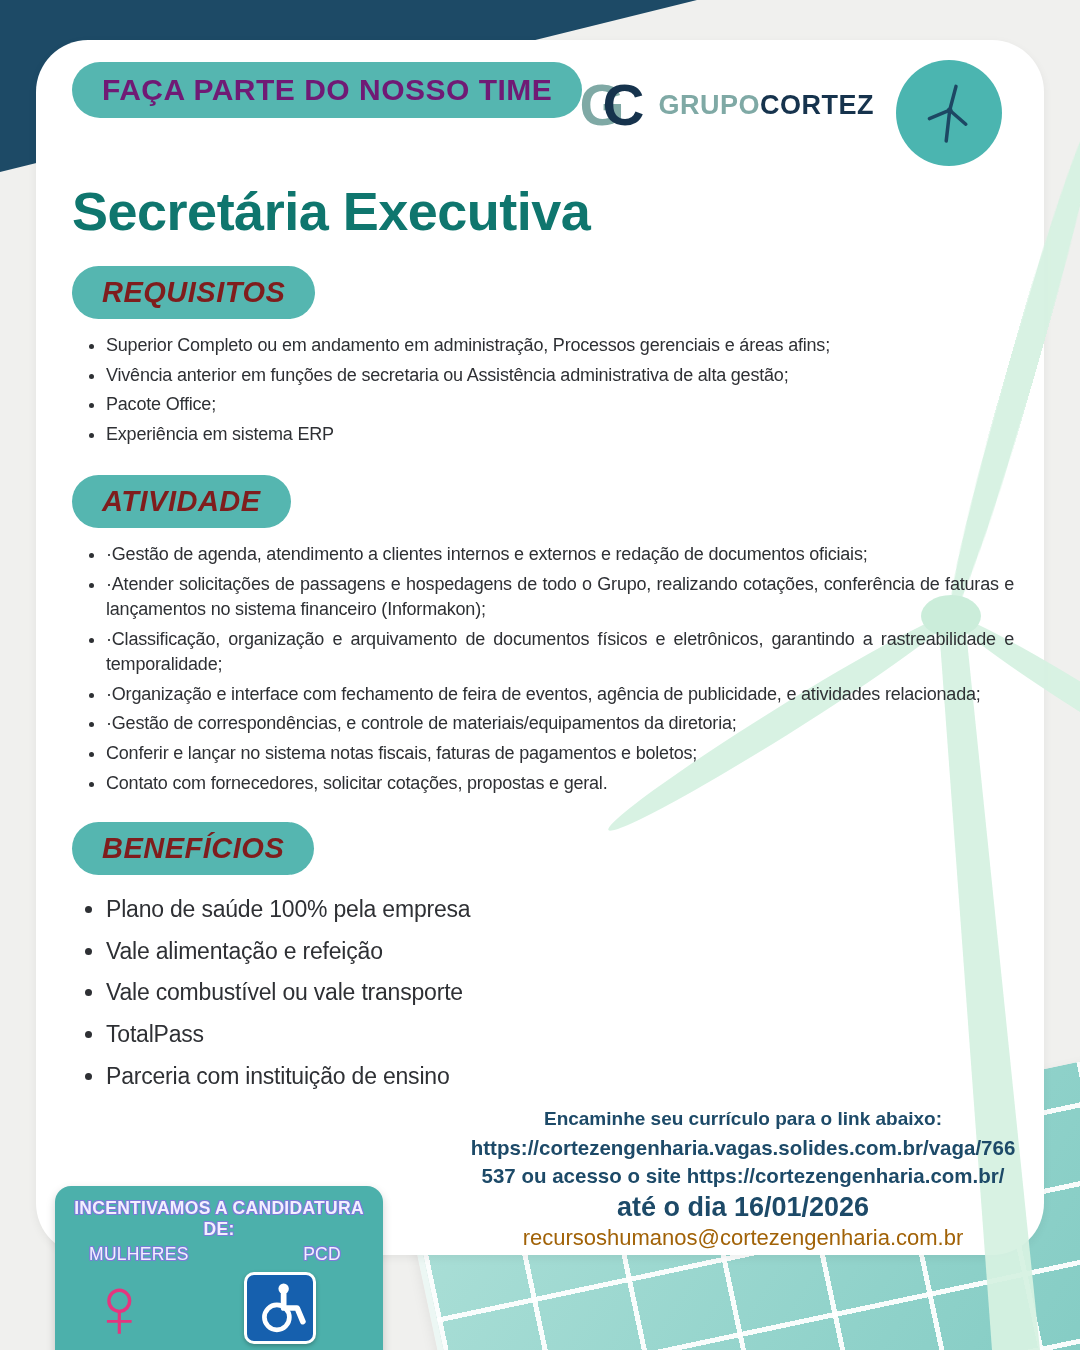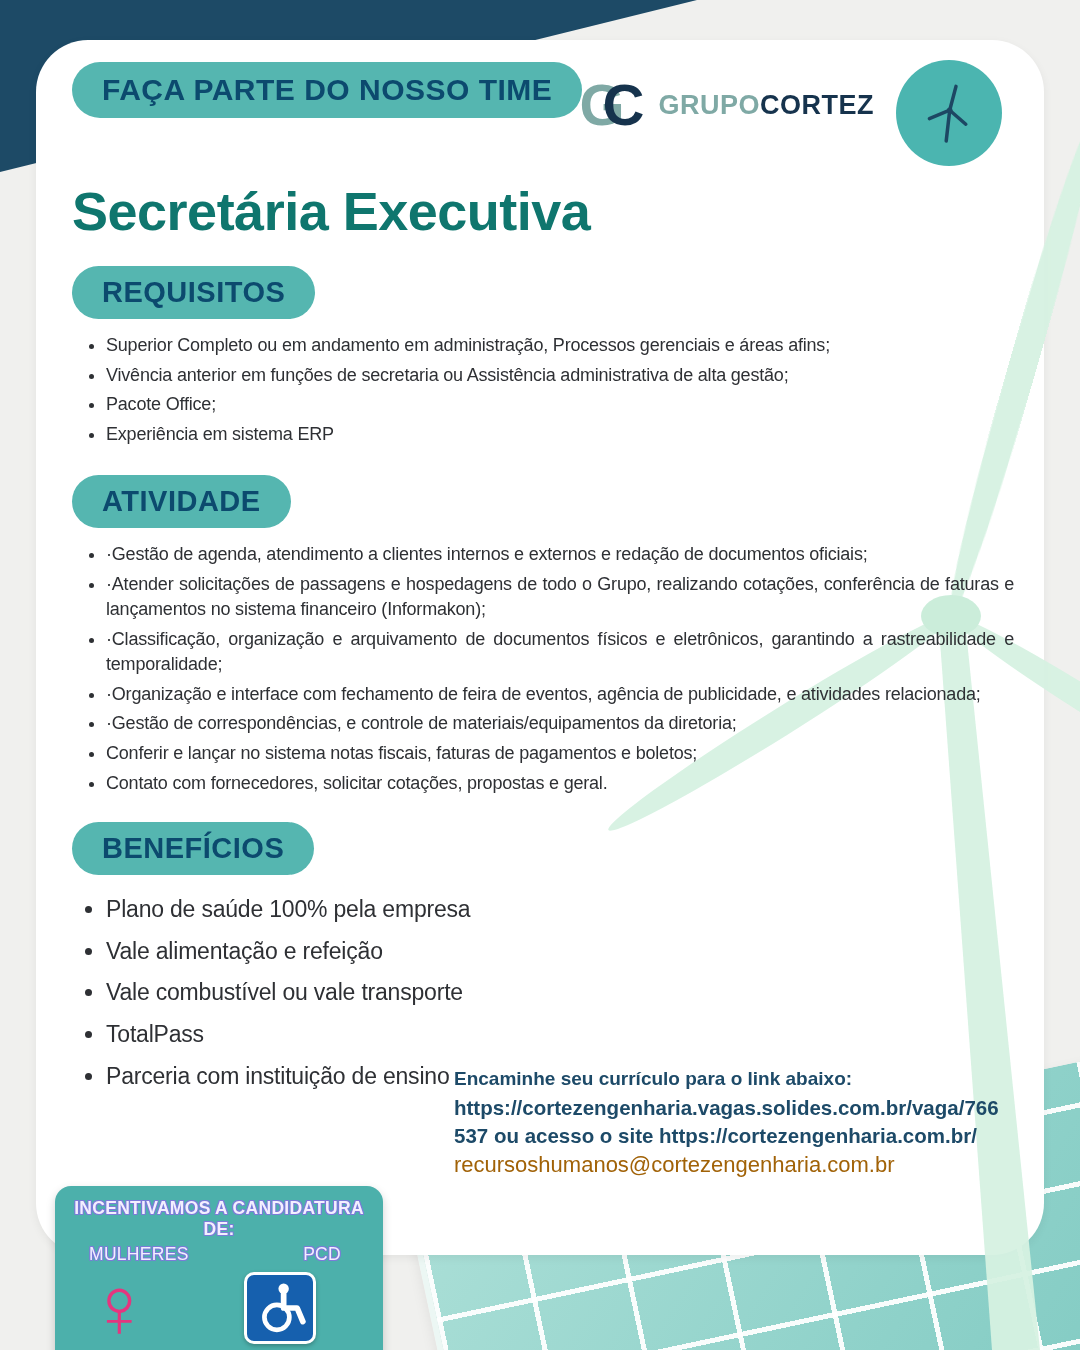--- a/index.html
+++ b/index.html
@@ -24,48 +24,48 @@
   .card-bg{position:absolute;left:36px;top:40px;width:1008px;height:1215px;background:#ffffff;
     border-radius:52px;box-shadow:0 3px 10px rgba(0,0,0,.06);}
 
   .turbine-art{position:absolute;left:0;top:0;pointer-events:none;}
 
   .card-content{position:absolute;left:36px;top:40px;width:1008px;height:1215px;
     box-sizing:border-box;padding:20px 30px 0 36px;}
 
   
   .header-row{position:relative;height:116px;}
-  .badge-pill{display:inline-block;background:#55b6b0;color:#0c4a6e;font-weight:bold;
+  .badge-pill{display:inline-block;background:#55b6b0;color:#701a75;font-weight:bold;
     font-size:30px;letter-spacing:.5px;padding:11px 30px;border-radius:30px;margin-top:2px;}
   .brand{position:absolute;right:140px;top:16px;display:flex;align-items:center;}
   .monogram{font-weight:bold;font-size:58px;line-height:1;}
   .mono-g{color:#7fa9a5;}
   .mono-c{color:#16334d;margin-left:-22px;}
   .brand-text{font-size:27px;letter-spacing:.5px;margin-left:14px;font-weight:bold;}
   .brand-grupo{color:#7fa9a5;}
   .brand-cortez{color:#16334d;}
   .turbine-badge{position:absolute;right:12px;top:0px;width:106px;height:106px;border-radius:50%;
     background:#4bb5b0;display:flex;align-items:center;justify-content:center;}
 
   .job-title{color:#0f766e;font-size:54px;font-weight:bold;letter-spacing:-.5px;margin:4px 0 0 0;}
 
   
-  .section-pill{display:inline-block;background:#55b6b0;color:#0c4a6e;font-weight:bold;
-    font-size:29px;letter-spacing:.5px;padding:10px 30px;border-radius:28px;}
+  .section-pill{display:inline-block;background:#55b6b0;color:#7f1d1d;font-weight:bold;
+    font-size:29px;letter-spacing:.5px;padding:10px 30px;border-radius:28px;font-style:italic;}
   .pill-req{margin-top:24px;}
   .pill-ativ{margin-top:24px;}
   .pill-ben{margin-top:22px;}
   ul.bullets{margin:14px 0 0 0;padding:0 0 0 34px;color:#2e3034;}
   ul.bullets li{font-size:18px;line-height:1.42;margin-bottom:4px;letter-spacing:-.2px;}
   ul.ativ li{text-align:justify;}
   ul.ben{margin-top:18px;}
   ul.ben li{font-size:23px;margin-bottom:9px;}
 
   
-  .contact{position:absolute;left:418px;top:1028px;width:578px;color:#1d4a68;}
+  .contact{position:absolute;left:418px;top:1068px;width:578px;text-align:center;color:#1d4a68;}
   .contact .c-line1{font-size:19px;font-weight:bold;margin-bottom:6px;}
   .contact .c-link{font-size:20.5px;font-weight:bold;margin-bottom:4px;}
   .contact .c-deadline{font-size:27px;font-weight:bold;margin-top:2px;}
   .contact .c-email{font-size:22px;color:#a16207;margin-top:2px;}
 
   
   .inclusion{position:absolute;left:55px;top:1186px;width:328px;height:188px;background:#4cb0ab;
     border-radius:16px;box-shadow:0 4px 10px rgba(0,0,0,.18);box-sizing:border-box;
     padding:12px 14px 0 14px;}
   .inc-title{color:#f3efff;font-weight:bold;font-size:17.5px;text-align:center;letter-spacing:.3px;
@@ -158,20 +158,21 @@
         <li>Vale alimentação e refeição</li>
         <li>Vale combustível ou vale transporte</li>
         <li>TotalPass</li>
         <li>Parceria com instituição de ensino</li>
       </ul>
 
     <div class="contact">
       <div class="c-line1">Encaminhe seu currículo para o link abaixo:</div>
       <div class="c-link">https://cortezengenharia.vagas.solides.com.br/vaga/766</div>
       <div class="c-link">537 ou acesso o site https://cortezengenharia.com.br/</div>
+      <div class="c-deadline">até o dia 16/01/2026</div>
       <div class="c-email">recursoshumanos@cortezengenharia.com.br</div>
     </div>
 
   </div>
 
   <div class="inclusion">
     <div class="inc-title">INCENTIVAMOS A CANDIDATURA DE:</div>
     <div class="inc-labels">
       <span class="inc-label">MULHERES</span>
       <span class="inc-label">PCD</span>

